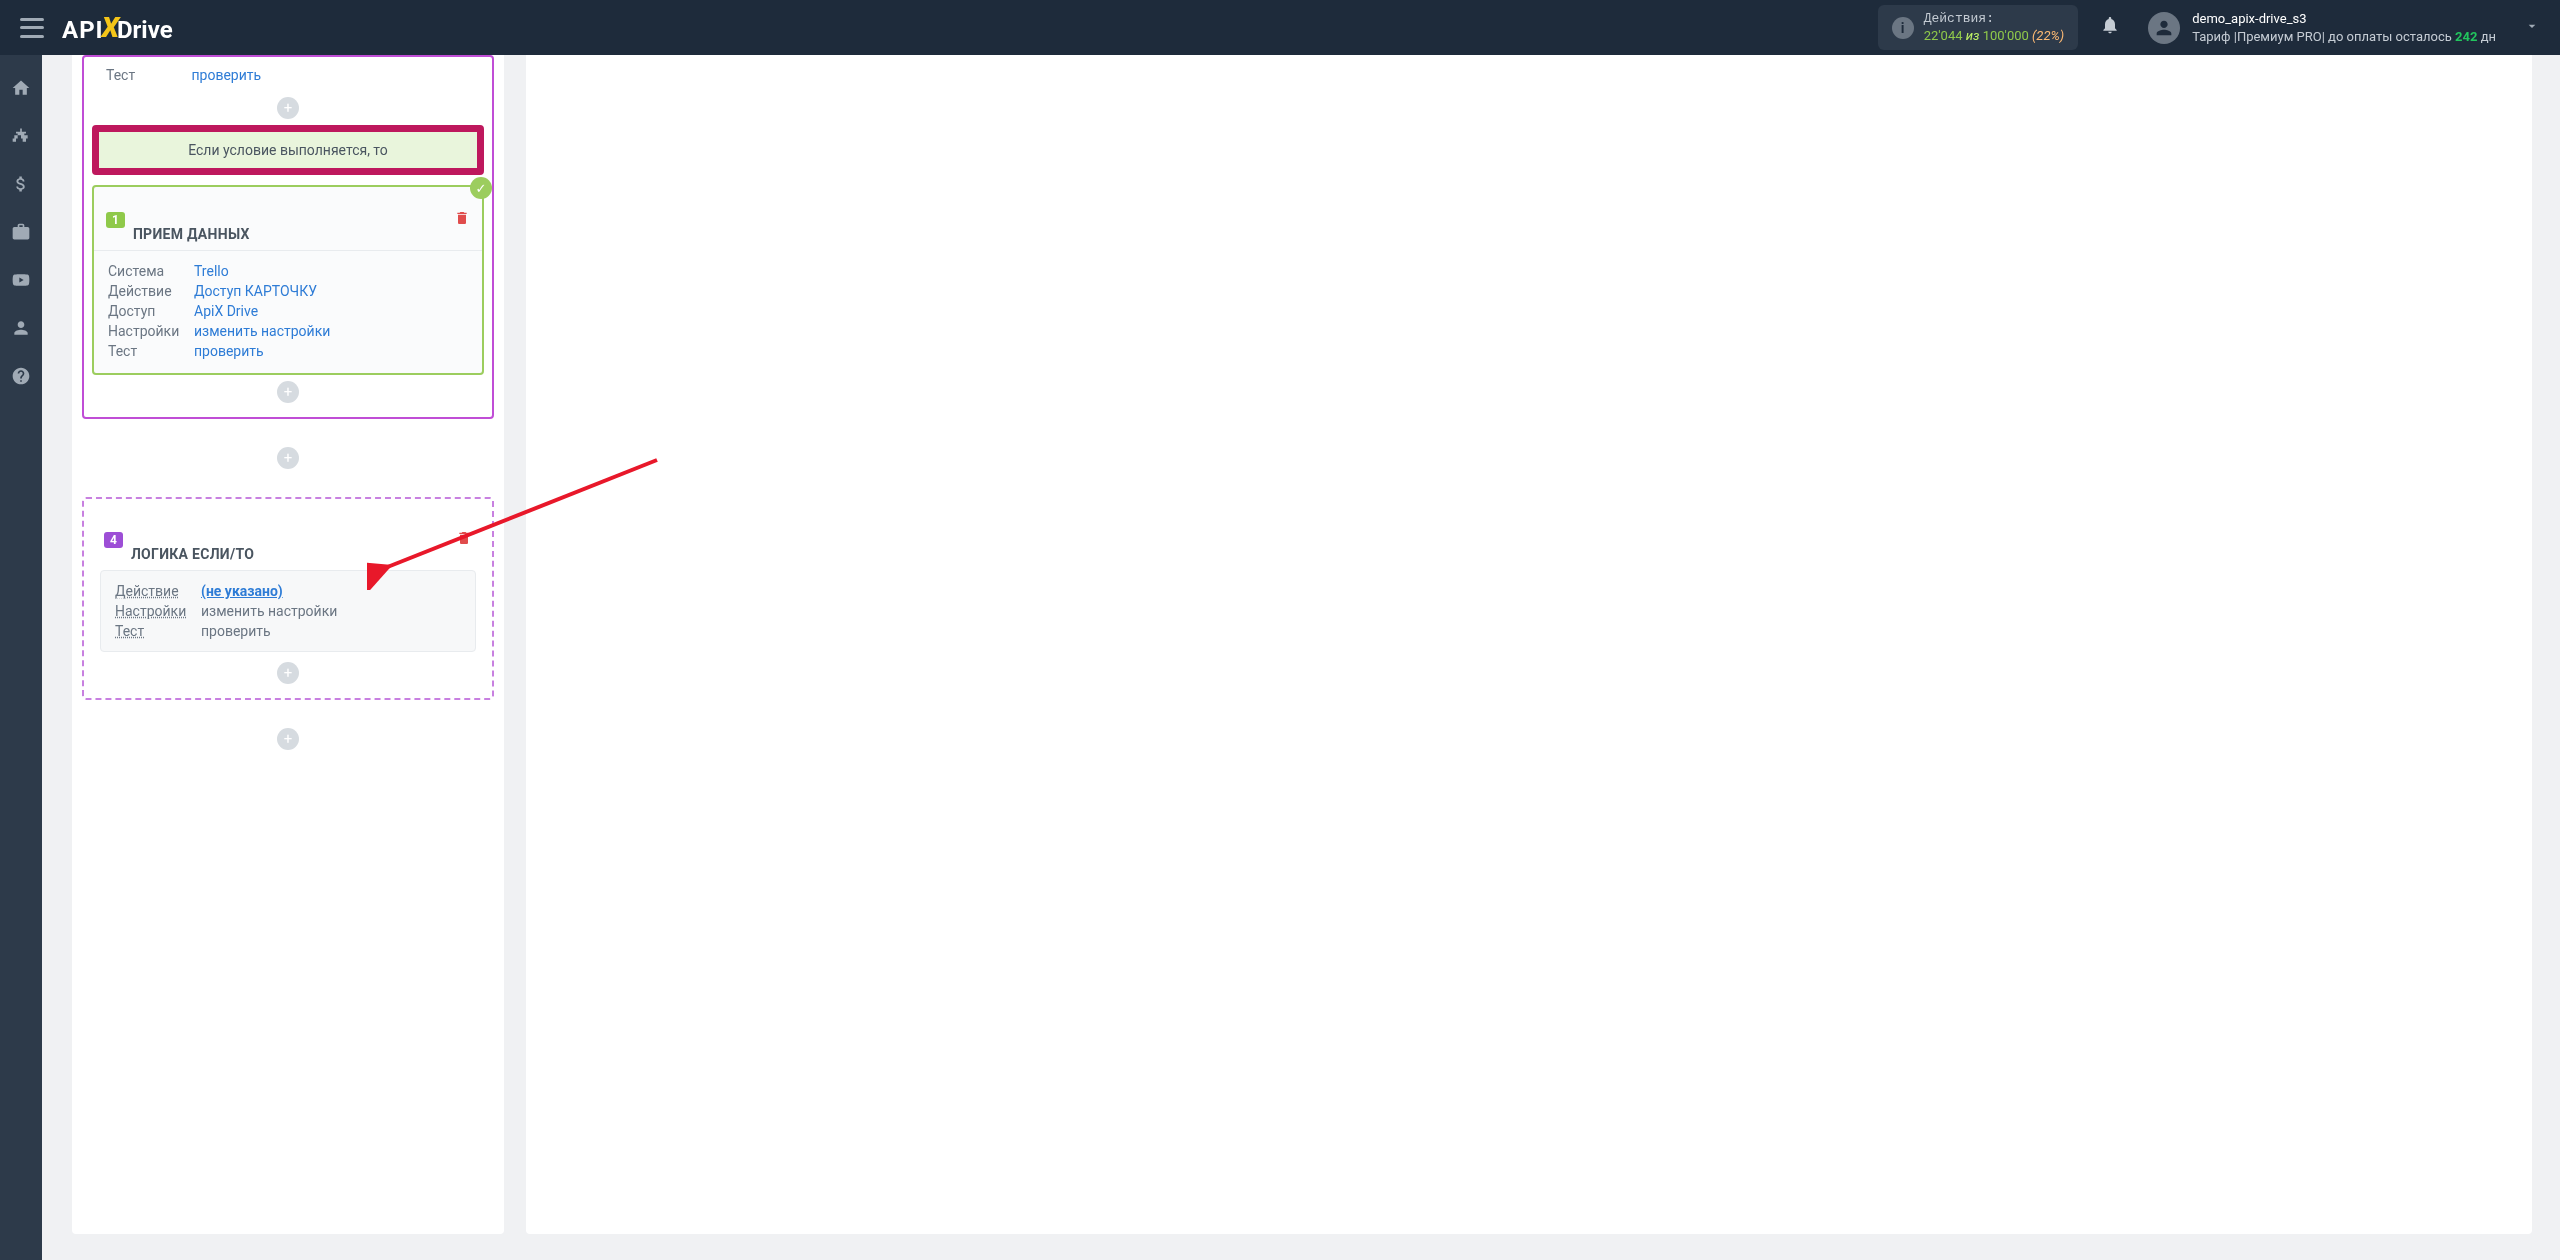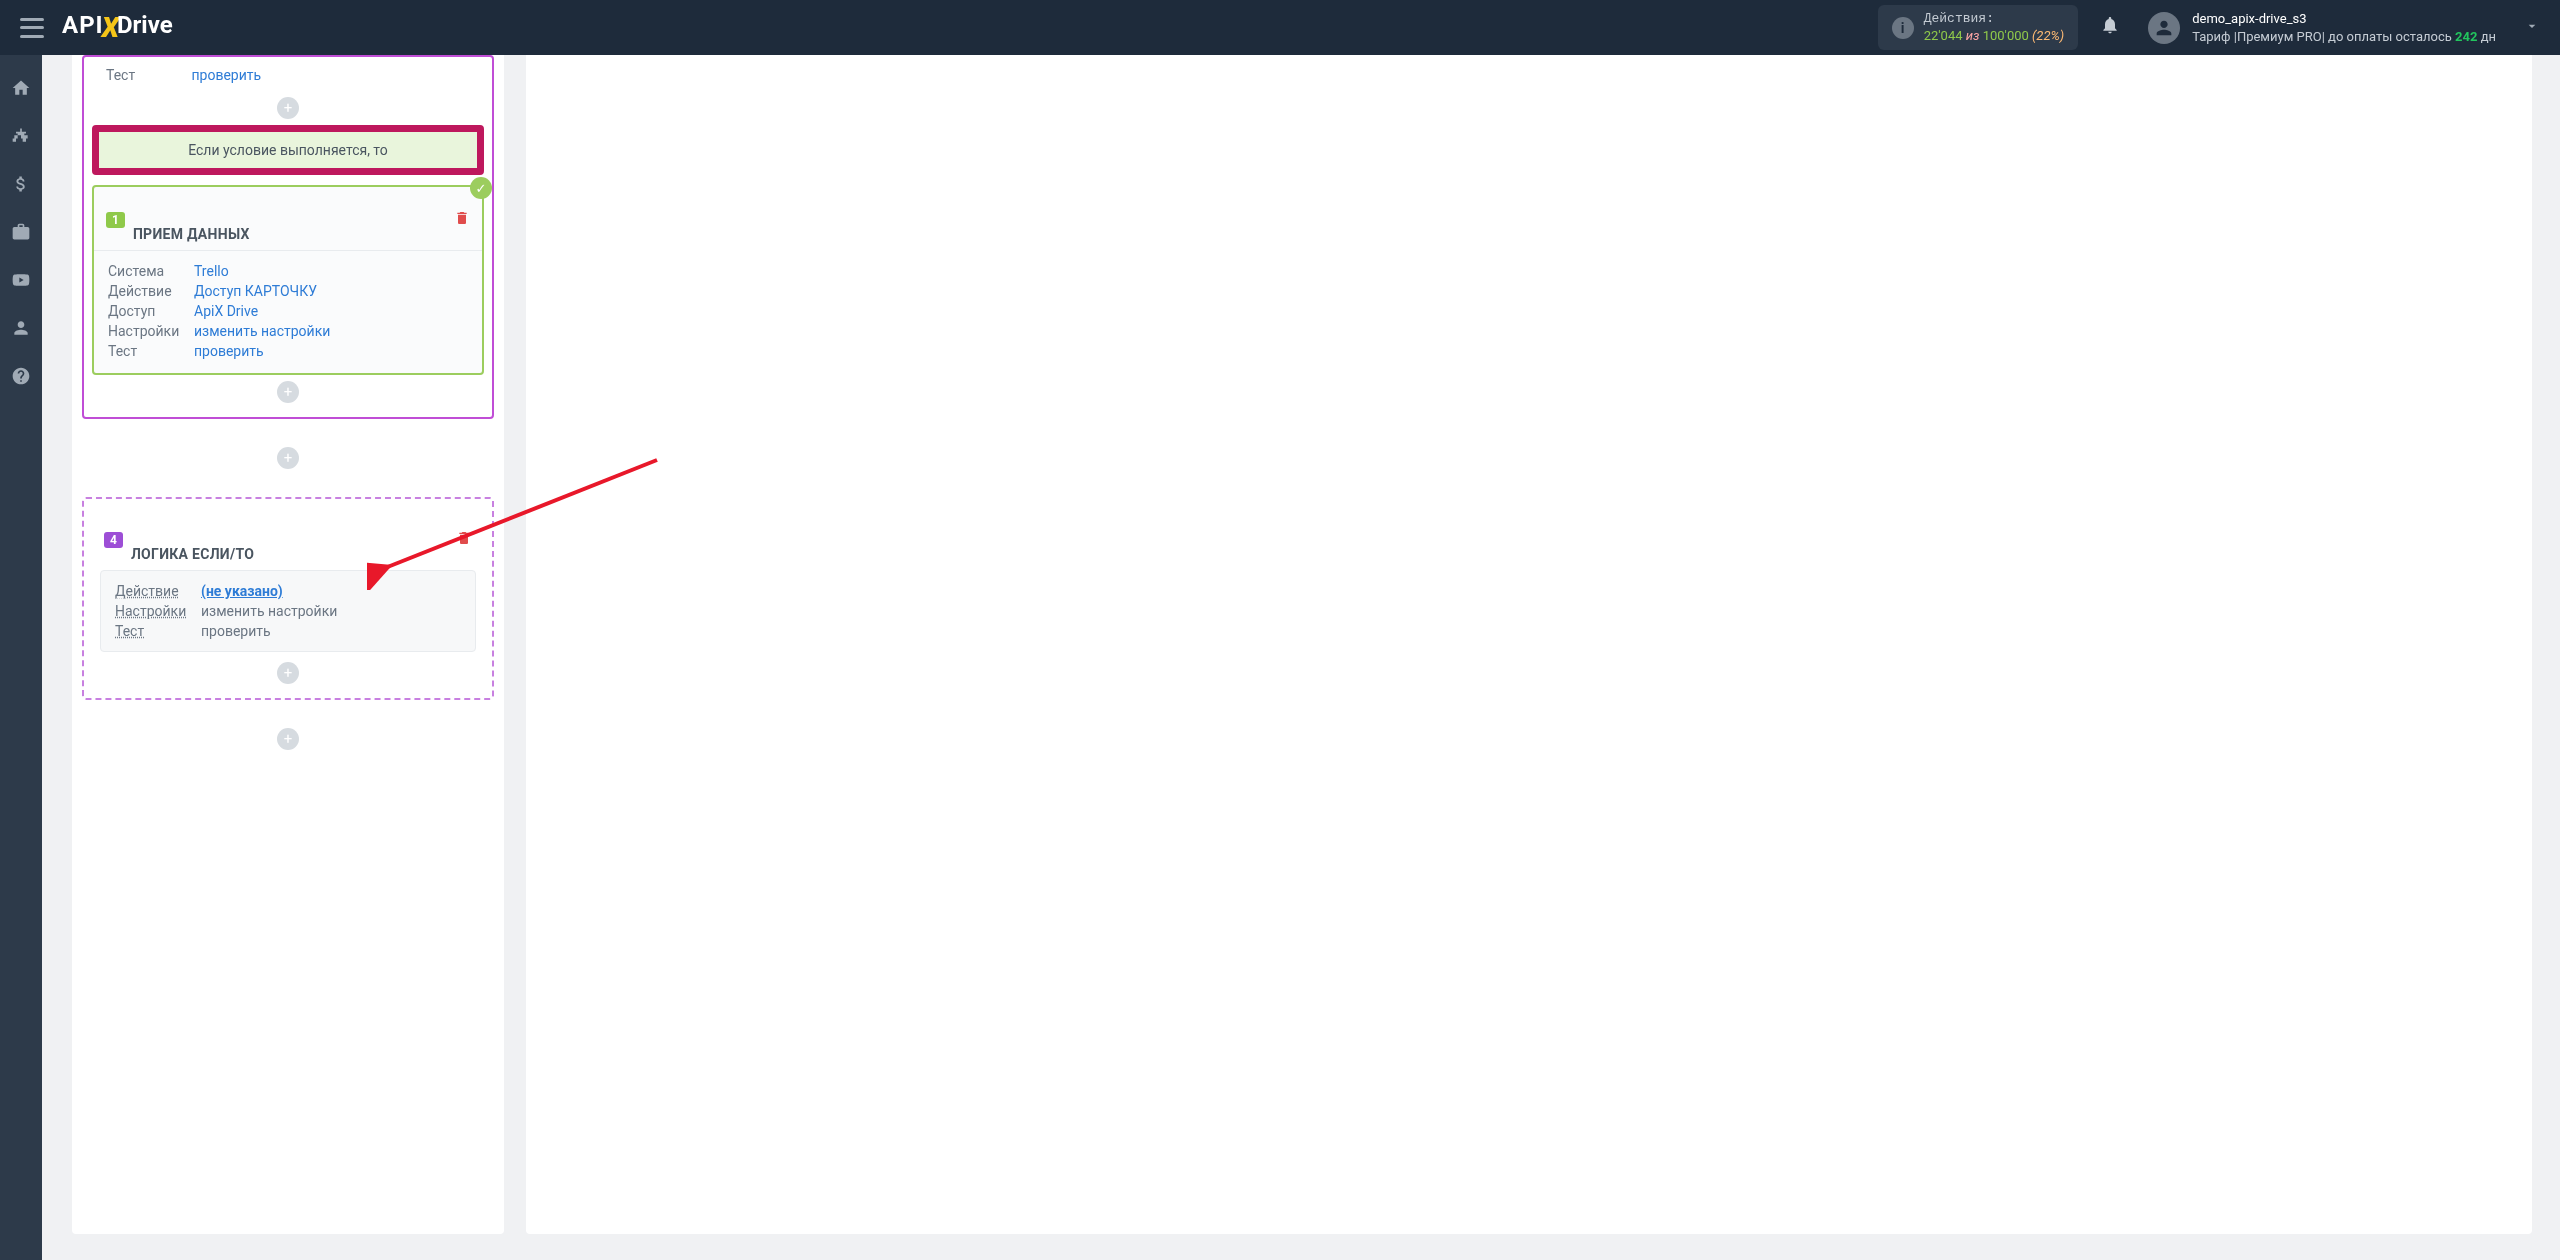--- a/index.html
+++ b/index.html
@@ -2,32 +2,32 @@
 <html><head>
 <meta charset="utf-8">
 <style>
 * { margin: 0; padding: 0; box-sizing: border-box; }
 body { font-family: -apple-system, BlinkMacSystemFont, "Segoe UI", Roboto, sans-serif; background: #f0f1f3; width: 2560px; height: 1260px; overflow: hidden; }
 
 
 .header { height: 55px; background: #1e2b3b; display: flex; align-items: center; padding: 0 20px; color: #fff; }
 .hamburger { width: 24px; height: 20px; display: flex; flex-direction: column; justify-content: space-between; cursor: pointer; margin-right: 18px; }
 .hamburger span { height: 3px; background: #a0aab5; border-radius: 2px; }
-.logo { font-size: 24px; font-weight: 700; display: flex; align-items: flex-start; }
+.logo { font-size: 24px; font-weight: 700; display: flex; align-items: flex-end; }
 .logo .api { color: #fff; letter-spacing: 1px; }
 .logo .x { color: #f5c518; font-size: 28px; font-weight: 900; font-style: italic; margin: 0 -2px; }
 .logo .drive { color: #fff; }
 .header-spacer { flex: 1; }
 .actions-badge { background: #2d3a4a; border-radius: 6px; padding: 6px 14px; display: flex; align-items: center; gap: 10px; margin-right: 22px; }
 .info-circle { width: 22px; height: 22px; border-radius: 50%; background: #6b7683; display: flex; align-items: center; justify-content: center; font-size: 14px; font-weight: 700; color: #1e2b3b; }
 .actions-text { font-size: 13px; line-height: 1.3; }
 .actions-text .l1 { color: #c5ccd4; font-family: Liberation Mono, monospace; }
 .actions-text .l2 .green { color: #8fc94a; }
 .actions-text .l2 .grey { color: #fdba74; font-style: italic; }
-.actions-text .l2 .light { color: #fca5a5; font-style: italic; }
+.actions-text .l2 .light { color: #bef264; font-style: italic; }
 .bell { font-size: 20px; color: #c5ccd4; margin-right: 28px; cursor: pointer; }
 .avatar { width: 32px; height: 32px; border-radius: 50%; background: #6b7683; display: flex; align-items: center; justify-content: center; margin-right: 12px; }
 .avatar svg { fill: #1e2b3b; }
 .user-block { font-size: 13px; line-height: 1.35; color: #c5ccd4; }
 .user-block .uname { color: #fff; }
 .user-block .days-n { font-weight: 700; color: #22c55e; }
 .chevron-down { margin-left: 28px; cursor: pointer; }
 
 
 .sidebar { position: absolute; left: 0; top: 55px; width: 42px; bottom: 0; background: #2d3a4a; display: flex; flex-direction: column; align-items: center; padding-top: 22px; gap: 26px; }

